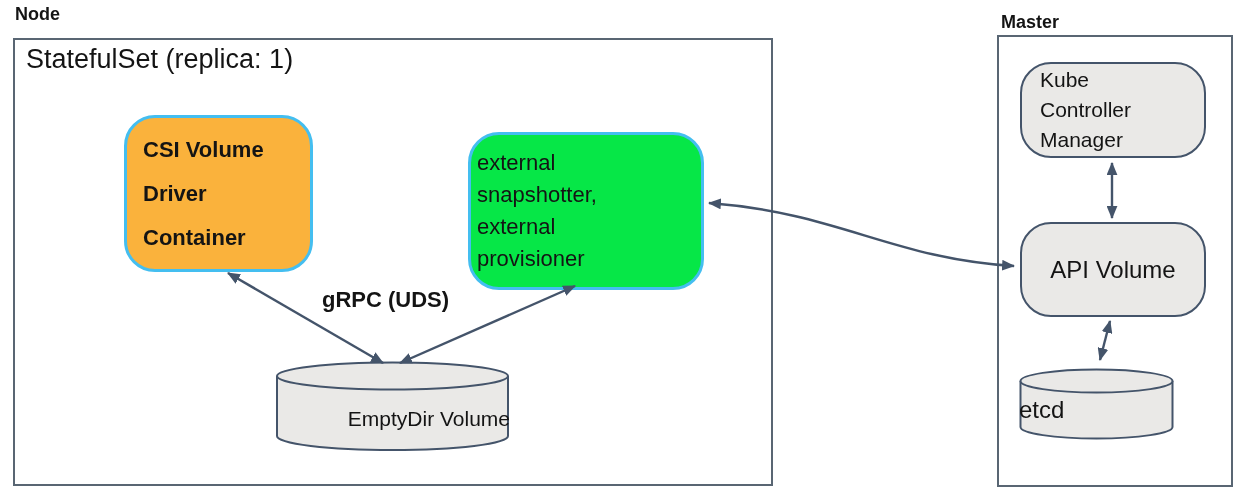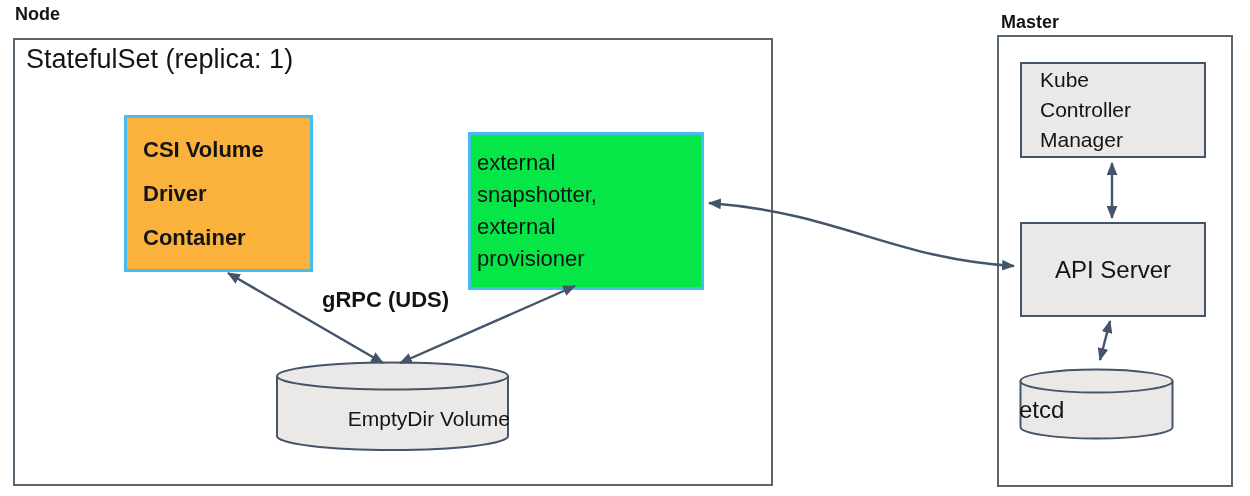--- a/index.html
+++ b/index.html
@@ -14,21 +14,21 @@
   .panel-label { position:absolute; font-size:18px; font-weight:bold; }
   .node-label   { left:15px; top:4px; }
   .master-label { left:1001px; top:4px;margin-top:8px; }
 
   .outer-box { position:absolute; border:2px solid var(--outer-border); box-sizing:border-box; background:transparent; }
   .node-box   { left:13px;  top:38px; width:760px; height:448px; }
   .master-box { left:997px; top:35px; width:236px; height:452px; }
 
   .ss-label { position:absolute; left:26px; top:44px; font-size:27px; }
 
-  .fill-box { position:absolute; box-sizing:border-box; display:flex; align-items:center; }
+  .fill-box { position:absolute; box-sizing:border-box; display:flex; align-items:center;border-radius:31px; }
   .fill-box > span { white-space:pre-line; }
   .csi-box { left:124px; top:115px; width:189px; height:157px;
              background:var(--orange-fill); border:3px solid var(--cyan-border);
              padding-left:16px; font-size:22px; font-weight:600; line-height:44px; }
   .sidecar-box { left:468px; top:132px; width:236px; height:158px;
              background:var(--green-fill); border:3px solid var(--cyan-border);
              padding-left:6px; font-size:22px; line-height:32px;align-items:center; }
   .kcm-box { left:1020px; top:62px; width:186px; height:96px;
              background:var(--gray-fill); border:2px solid var(--slate);
              padding-left:18px; font-size:21px; line-height:30px; }
@@ -87,21 +87,21 @@
   <div class="panel-label master-label">Master</div>
   <div class="outer-box master-box"></div>
 
   <div class="fill-box kcm-box">
     <span>Kube
 Controller
 Manager</span>
   </div>
 
   <div class="fill-box api-box">
-    <span>API Server</span>
+    <span>API Volume</span>
   </div>
 
   <div class="cyl etcd-cyl">
     <svg width="155" height="73" viewBox="0 0 155 73">
       <path class="cyl-body" d="M1.5 13 L1.5 59 A76 11.5 0 0 0 153.5 59 L153.5 13"></path>
       <ellipse class="cyl-top" cx="77.5" cy="13" rx="76" ry="11.5"></ellipse>
     </svg>
     <span class="cyl-label">etcd</span>
   </div>
 

